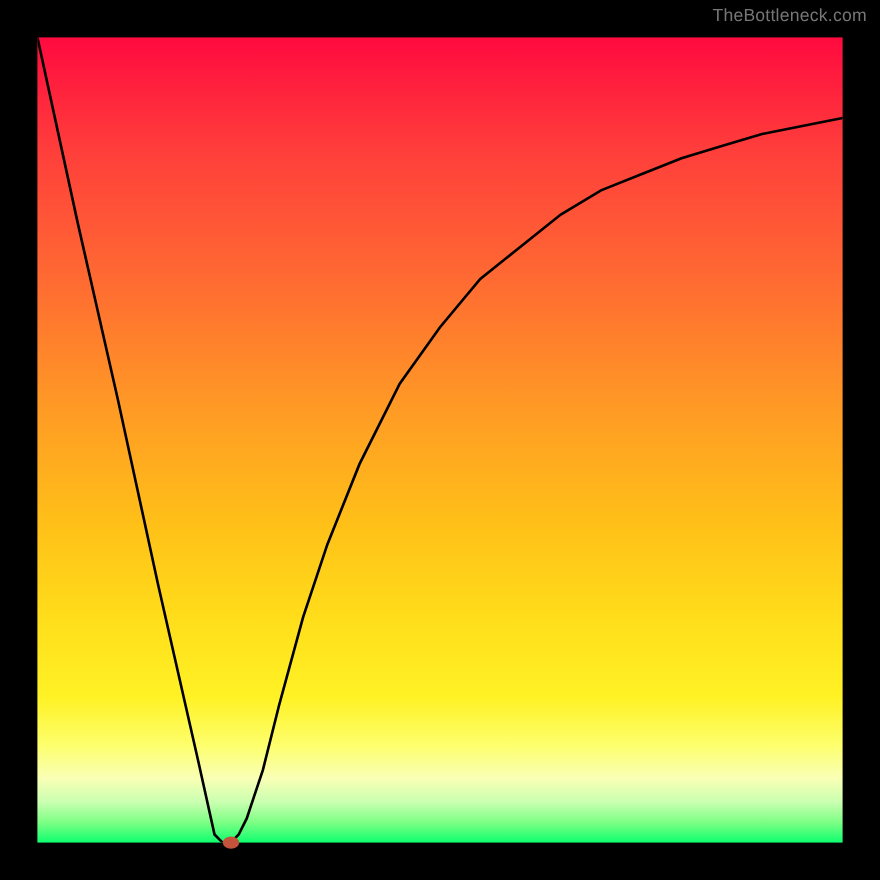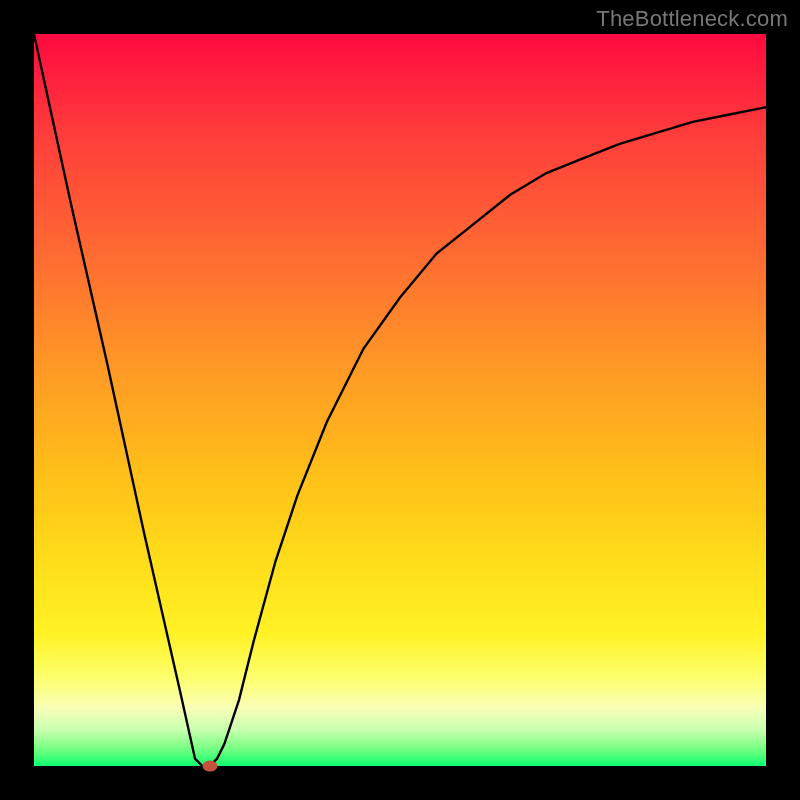--- a/index.html
+++ b/index.html
@@ -37,21 +37,21 @@
       #c9ffb0 95%,
       #7cff84 97.5%,
       #0eff6e 100%
     );
   }
   .watermark {
     position: absolute;
     top: 6px;
     right: 12px;
     color: #777;
-    font-size: 22px;
+    font-size: 16px;
     letter-spacing: 0.2px;
     user-select: none;
   }
   svg.curve {
     position: absolute;
     left: 0;
     top: 0;
     width: 732px;
     height: 732px;
   }

